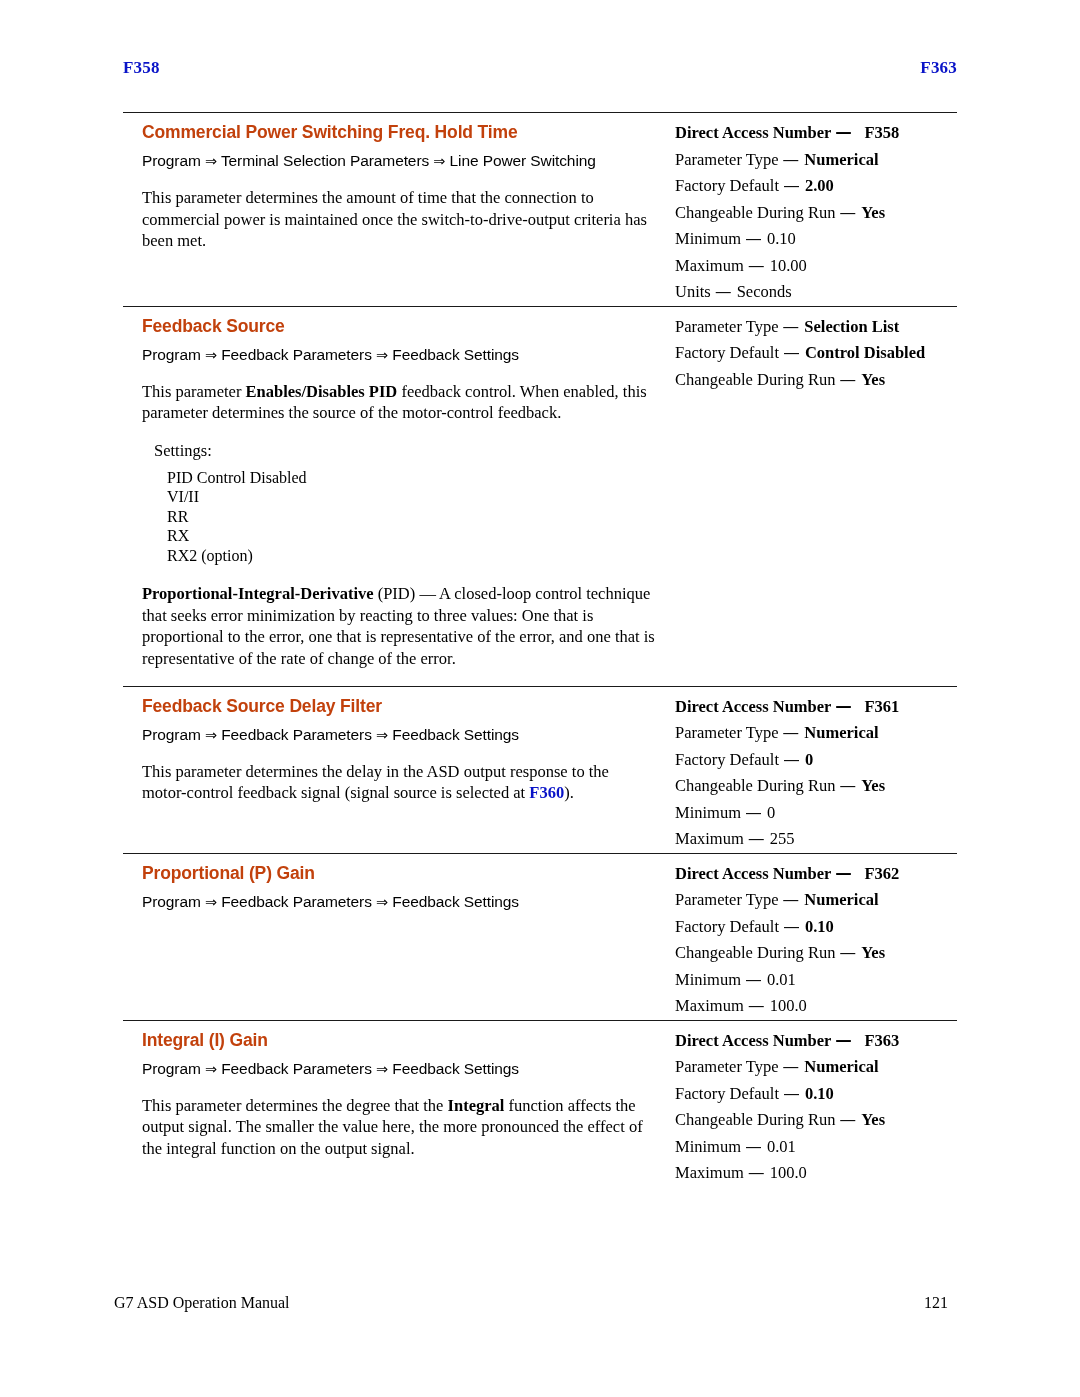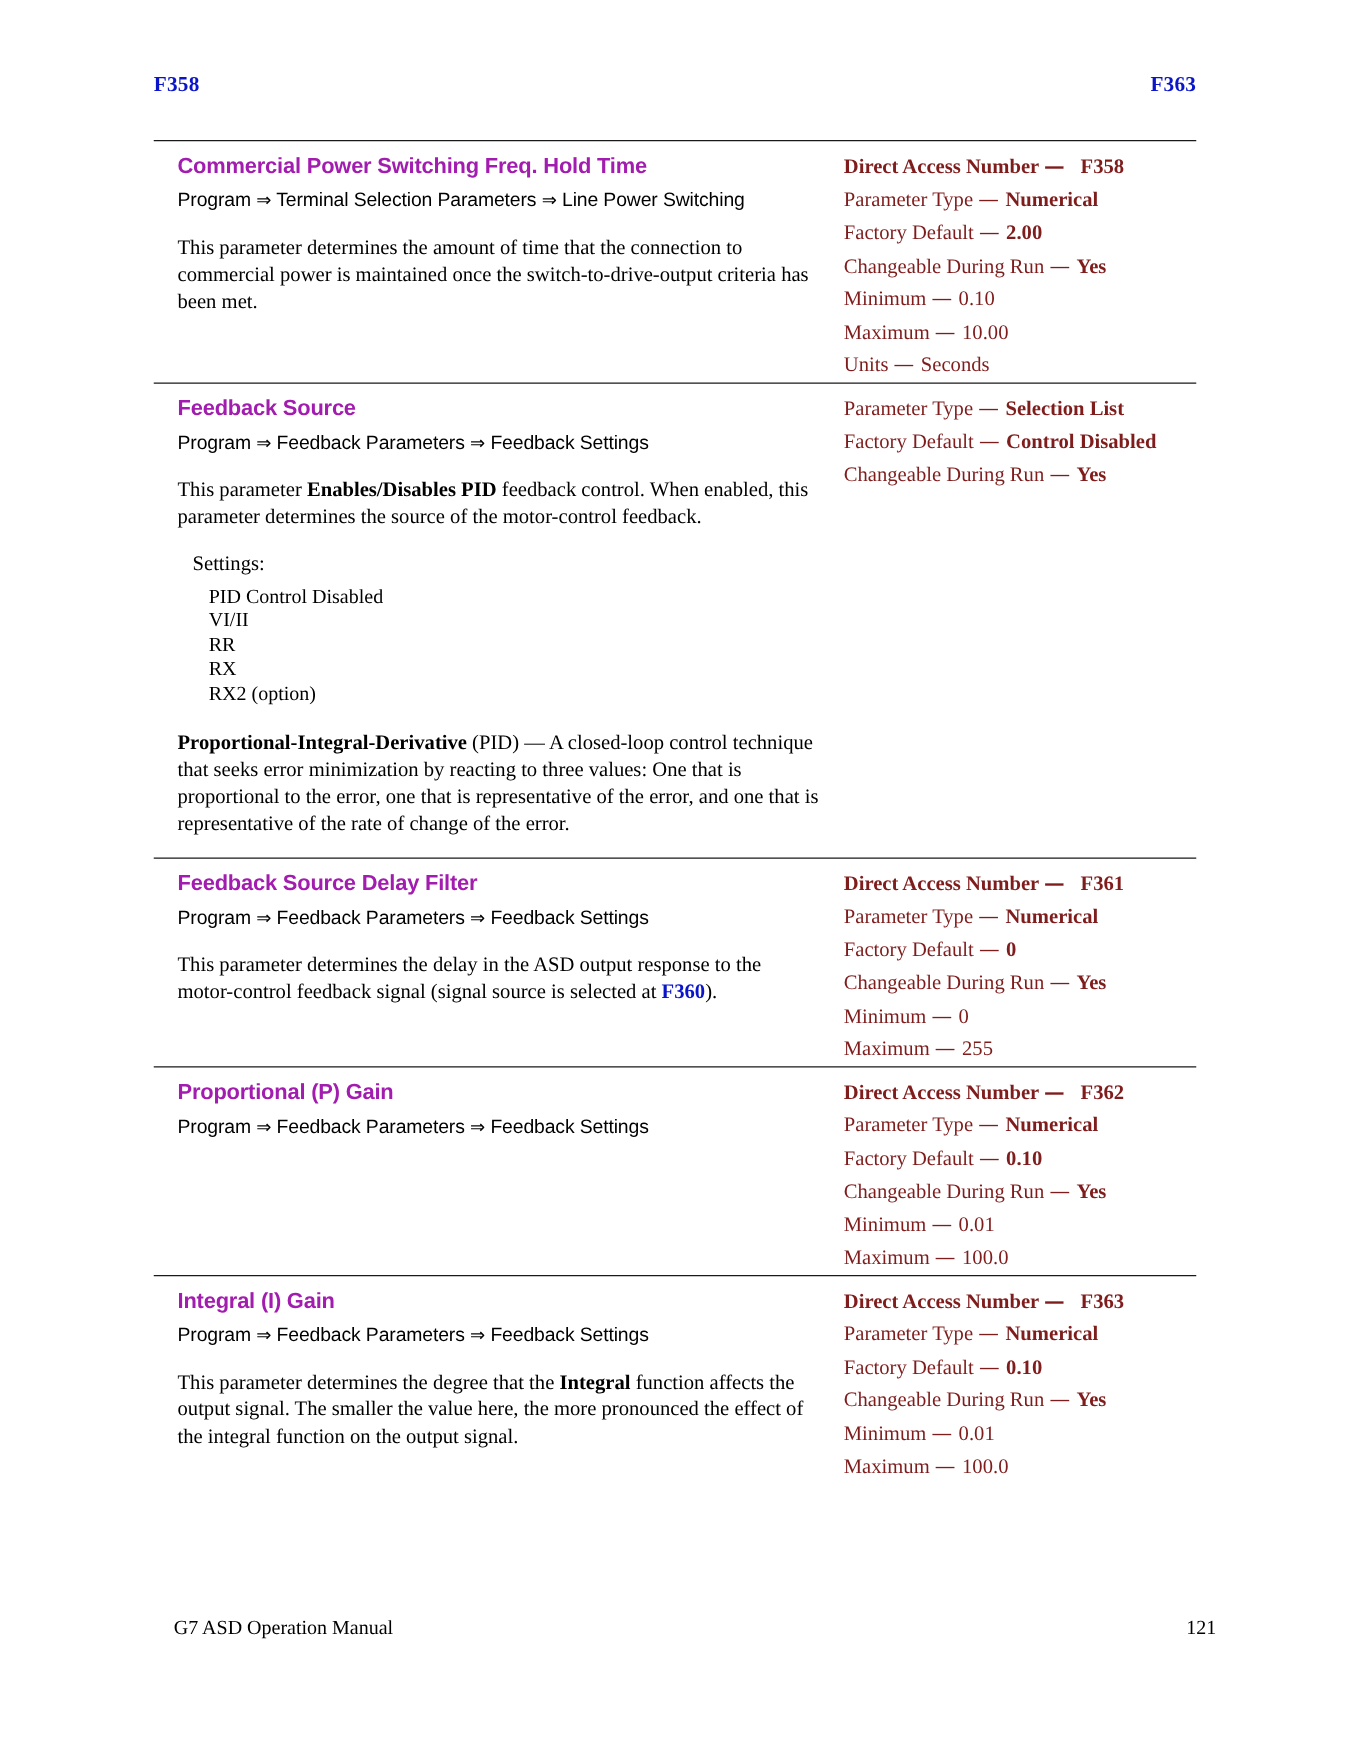--- a/index.html
+++ b/index.html
@@ -70,21 +70,21 @@
     box-sizing: border-box;
   }
 
   h2.param-title {
     margin: 0 0 0 0;
     font-family: "Liberation Sans", sans-serif;
     font-weight: bold;
     font-size: 17.5px;
     line-height: 24px;
     letter-spacing: -0.15px;
-    color: #a21caf;
+    color: #c2410c;
   }
 
   .breadcrumb {
     margin-top: 6px;
     font-family: "Liberation Sans", sans-serif;
     font-size: 15.5px;
     line-height: 22px;
     letter-spacing: -0.1px;
     color: #000;
   }
@@ -134,32 +134,32 @@
   ul.spec-list {
     list-style: none;
     margin: 0;
     padding: 0;
   }
   ul.spec-list li {
     font-family: "Liberation Serif", serif;
     font-size: 16.5px;
     line-height: 26.5px;
     white-space: nowrap;
-    color: #7f1d1d;
+    color: #000000;
   }
   ul.spec-list li.first-line { font-weight: bold; }
   ul.spec-list li .spec-val { font-weight: bold; }
   ul.spec-list li .spec-val.plain { font-weight: normal; }
   ul.spec-list li .spec-val.dan { padding-left: 7px; }
   .dash { font-family: "DejaVu Serif", serif; }
 
   
   .footer {
     position: absolute;
-    left: 139px;
+    left: 114px;
     top: 1294px;
     width: 834px;
     display: flex;
     justify-content: space-between;
     align-items: baseline;
     font-family: "Liberation Serif", serif;
     font-size: 16px;
     color: #000;
   }
 </style>

